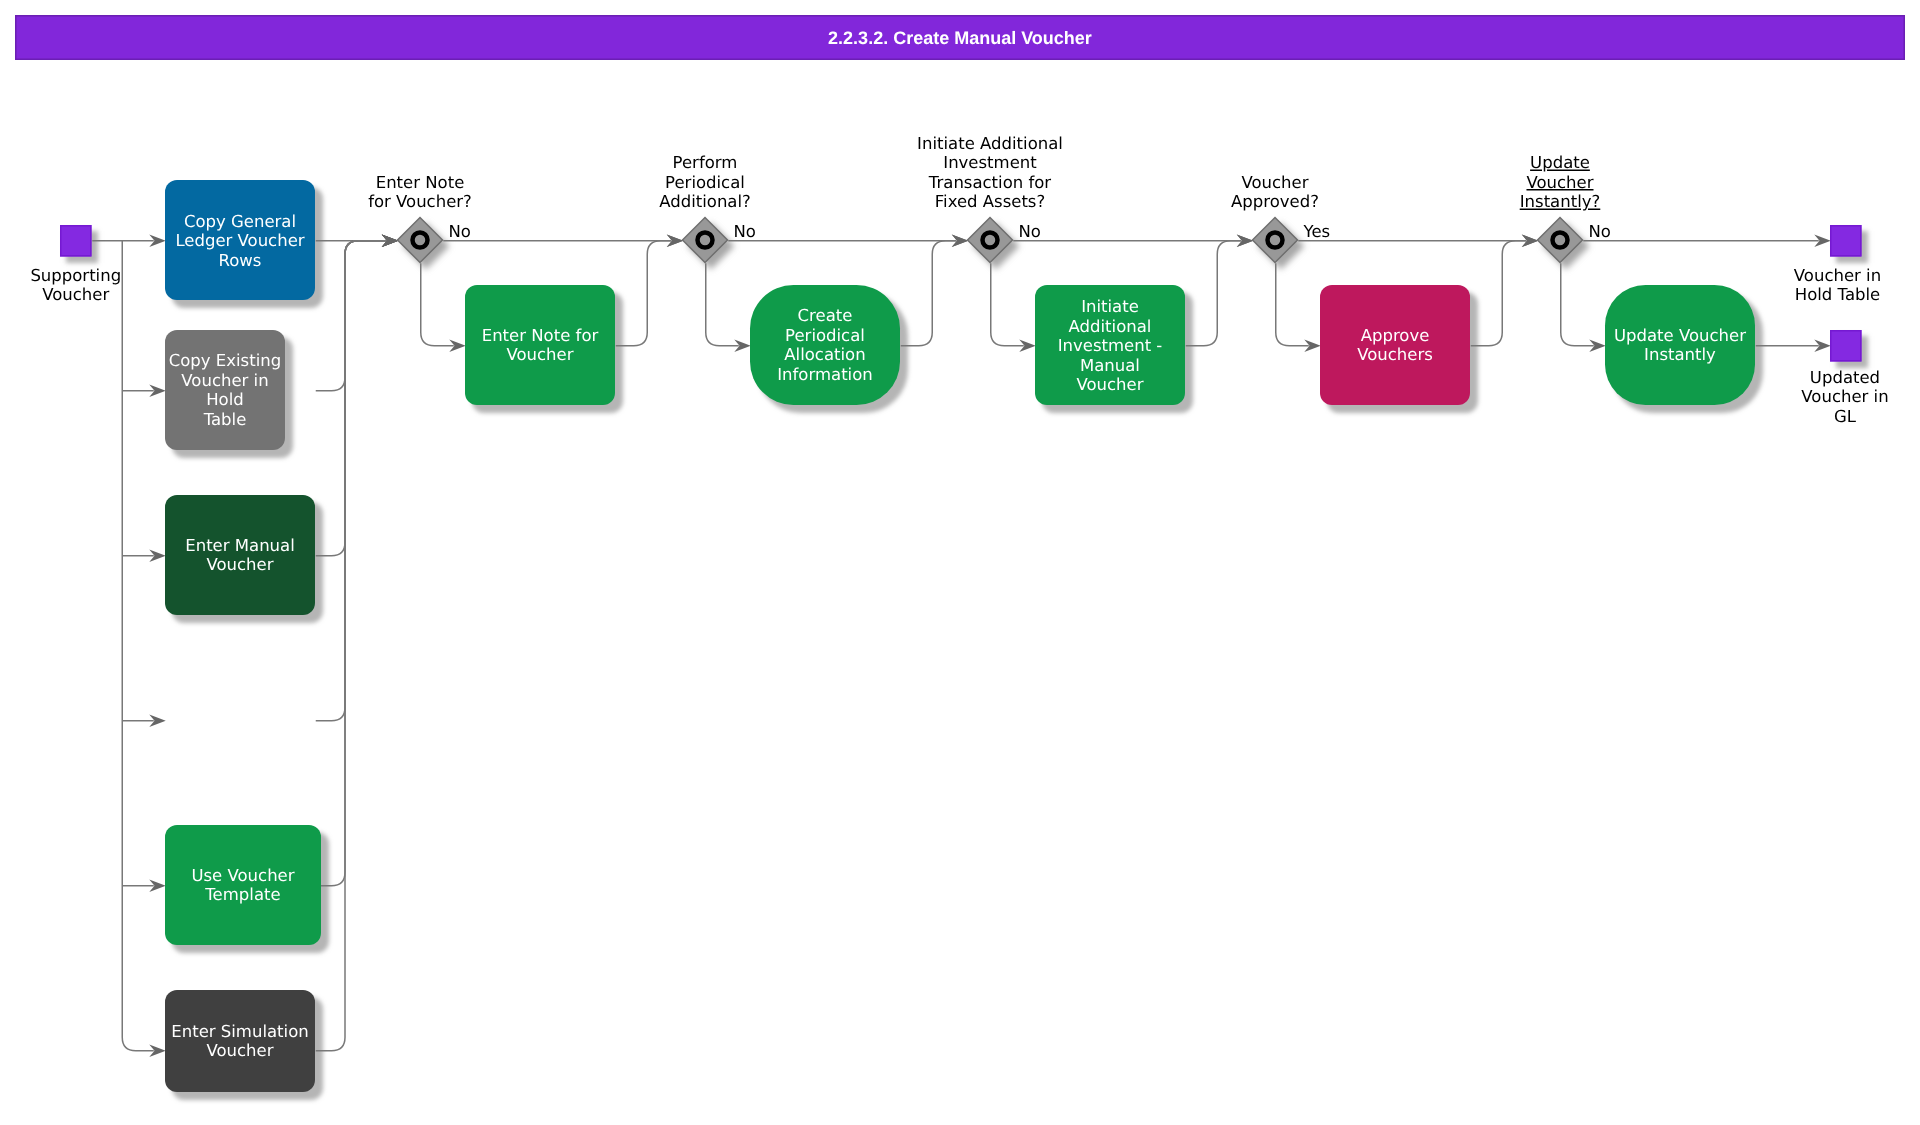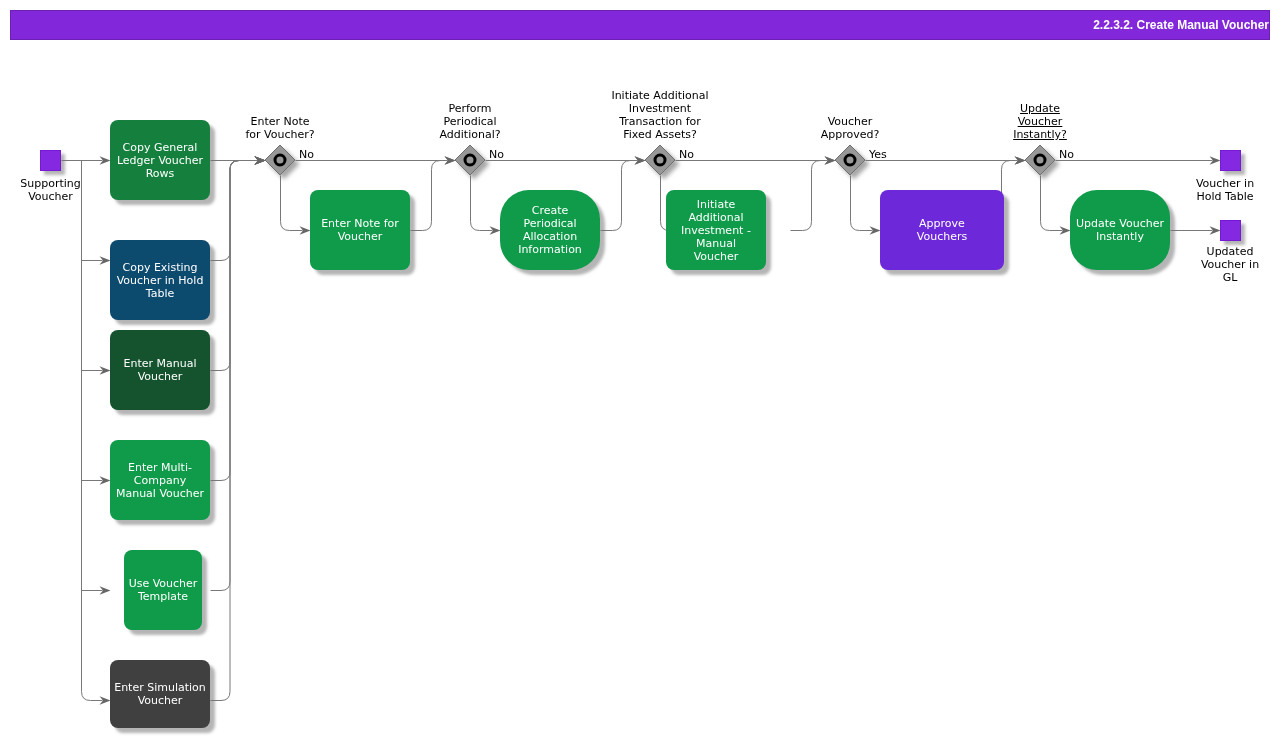--- a/index.html
+++ b/index.html
@@ -1,19 +1,19 @@
 <!DOCTYPE html>
 <html><head>
 <meta charset="utf-8">
 <style>
   html,body{margin:0;padding:0;background:#ffffff;}
   #canvas{position:relative;width:1280px;height:750px;background:#ffffff;overflow:hidden;
           font-family:"DejaVu Sans",sans-serif;font-size:11px;line-height:13px;color:#000;}
   #edges{position:absolute;left:0;top:0;width:1280px;height:750px;}
-  .banner{position:absolute;box-sizing:border-box;display:flex;align-items:center;justify-content:flex-end;
+  .banner{position:absolute;box-sizing:border-box;display:flex;align-items:center;justify-content:center;
           font-family:"Liberation Sans",sans-serif;font-size:12px;font-weight:bold;}
   .task{position:absolute;box-sizing:border-box;border-radius:8px;display:flex;align-items:center;justify-content:center;
         text-align:center;white-space:pre-line;box-shadow:5px 5px 3px rgba(120,120,120,0.55);}
   .event{position:absolute;box-sizing:border-box;box-shadow:4px 4px 3px rgba(120,120,120,0.55);}
   .diamond{position:absolute;filter:drop-shadow(4px 4px 2px rgba(120,120,120,0.65));}
   .lbl{position:absolute;text-align:center;white-space:pre-line;}
   .qlbl{transform:translate(-50%,-100%);}
   .elbl{transform:translateX(-50%);}
 </style>
 </head>
@@ -74,47 +74,44 @@
         <path d="M0,0 L-11,-4.2 L-7.5,0 L-11,4.2 Z" transform="translate(1220,160) rotate(0)" fill="#666666"></path>
         <path d="M1040,175 L1040,221 Q1040,230 1049,230 L1062,230" fill="none" stroke="#787878" stroke-width="1"></path>
         <path d="M0,0 L-11,-4.2 L-7.5,0 L-11,4.2 Z" transform="translate(1070,230) rotate(0)" fill="#666666"></path>
         <path d="M1170,230 L1212,230" fill="none" stroke="#787878" stroke-width="1"></path>
         <path d="M0,0 L-11,-4.2 L-7.5,0 L-11,4.2 Z" transform="translate(1220,230) rotate(0)" fill="#666666"></path>
       </g>
     </svg>
   <div class="banner" id="banner" style="left: 10px; top: 10px; width: 1260px; height: 30px; background: rgb(130, 39, 218); border: 1px solid rgb(107, 31, 179); color: rgb(255, 255, 255);">
     <span>2.2.3.2. Create Manual Voucher</span>
   </div>
-<div class="task" style="left: 110px; top: 120px; width: 100px; height: 80px; background: #15803d; color: rgb(255, 255, 255);">Copy General
+<div class="task" style="left: 110px; top: 120px; width: 100px; height: 80px; background: #0369a1; color: rgb(255, 255, 255);">Copy General
 Ledger Voucher
 Rows</div>
-    <div class="task" style="left: 110px; top: 220px; width: 100px; height: 80px; background: #0c4a6e; color: rgb(255, 255, 255); margin-top: 20px;">Copy Existing
+    <div class="task" style="left: 110px; top: 220px; width: 80px; height: 80px; background: #737373; color: rgb(255, 255, 255);">Copy Existing
 Voucher in Hold
 Table</div>
     <div class="task" style="left: 110px; top: 330px; width: 100px; height: 80px; background: #14532d; color: rgb(255, 255, 255);">Enter Manual
 Voucher</div>
-    <div class="task" style="left: 110px; top: 440px; width: 100px; height: 80px; background: rgb(15, 155, 74); color: rgb(255, 255, 255);">Enter Multi-
-Company
-Manual Voucher</div>
-    <div class="task" style="left: 110px; top: 550px; width: 78px; height: 80px; background: rgb(15, 155, 74); color: rgb(255, 255, 255); margin-left: 14px;">Use Voucher
+    <div class="task" style="left: 110px; top: 550px; width: 104px; height: 80px; background: rgb(15, 155, 74); color: rgb(255, 255, 255);">Use Voucher
 Template</div>
     <div class="task" style="left: 110px; top: 660px; width: 100px; height: 68px; background: #404040; color: rgb(255, 255, 255);">Enter Simulation
 Voucher</div>
     <div class="task" style="left: 310px; top: 190px; width: 100px; height: 80px; background: rgb(15, 155, 74); color: rgb(255, 255, 255);">Enter Note for
 Voucher</div>
     <div class="task" style="left: 500px; top: 190px; width: 100px; height: 80px; background: rgb(15, 155, 74); color: rgb(255, 255, 255); border-radius: 29px;">Create
 Periodical
 Allocation
 Information</div>
-    <div class="task" style="left: 666px; top: 190px; width: 100px; height: 80px; background: rgb(15, 155, 74); color: rgb(255, 255, 255);">Initiate
+    <div class="task" style="left: 690px; top: 190px; width: 100px; height: 80px; background: rgb(15, 155, 74); color: rgb(255, 255, 255);">Initiate
 Additional
 Investment -
 Manual
 Voucher</div>
-    <div class="task" style="left: 880px; top: 190px; width: 124px; height: 80px; background: #6d28d9; color: rgb(255, 255, 255);">Approve
+    <div class="task" style="left: 880px; top: 190px; width: 100px; height: 80px; background: #be185d; color: rgb(255, 255, 255);">Approve
 Vouchers</div>
     <div class="task" style="left: 1070px; top: 190px; width: 100px; height: 80px; background: rgb(15, 155, 74); color: rgb(255, 255, 255); border-radius: 27px;">Update Voucher
 Instantly</div>
     <div class="event" style="left: 40px; top: 149.5px; width: 21px; height: 21px; background: rgb(132, 41, 225); border: 1px solid rgb(117, 25, 210);"></div>
     <div class="lbl elbl" style="left: 50.5px; top: 177px; width: max-content;">Supporting
 Voucher</div>
     <div class="event" style="left: 1220px; top: 149.5px; width: 21px; height: 21px; background: rgb(132, 41, 225); border: 1px solid rgb(117, 25, 210);"></div>
     <div class="lbl elbl" style="left: 1225px; top: 177px; width: max-content;">Voucher in
 Hold Table</div>
     <div class="event" style="left: 1220px; top: 219.5px; width: 21px; height: 21px; background: rgb(132, 41, 225); border: 1px solid rgb(117, 25, 210);"></div>

